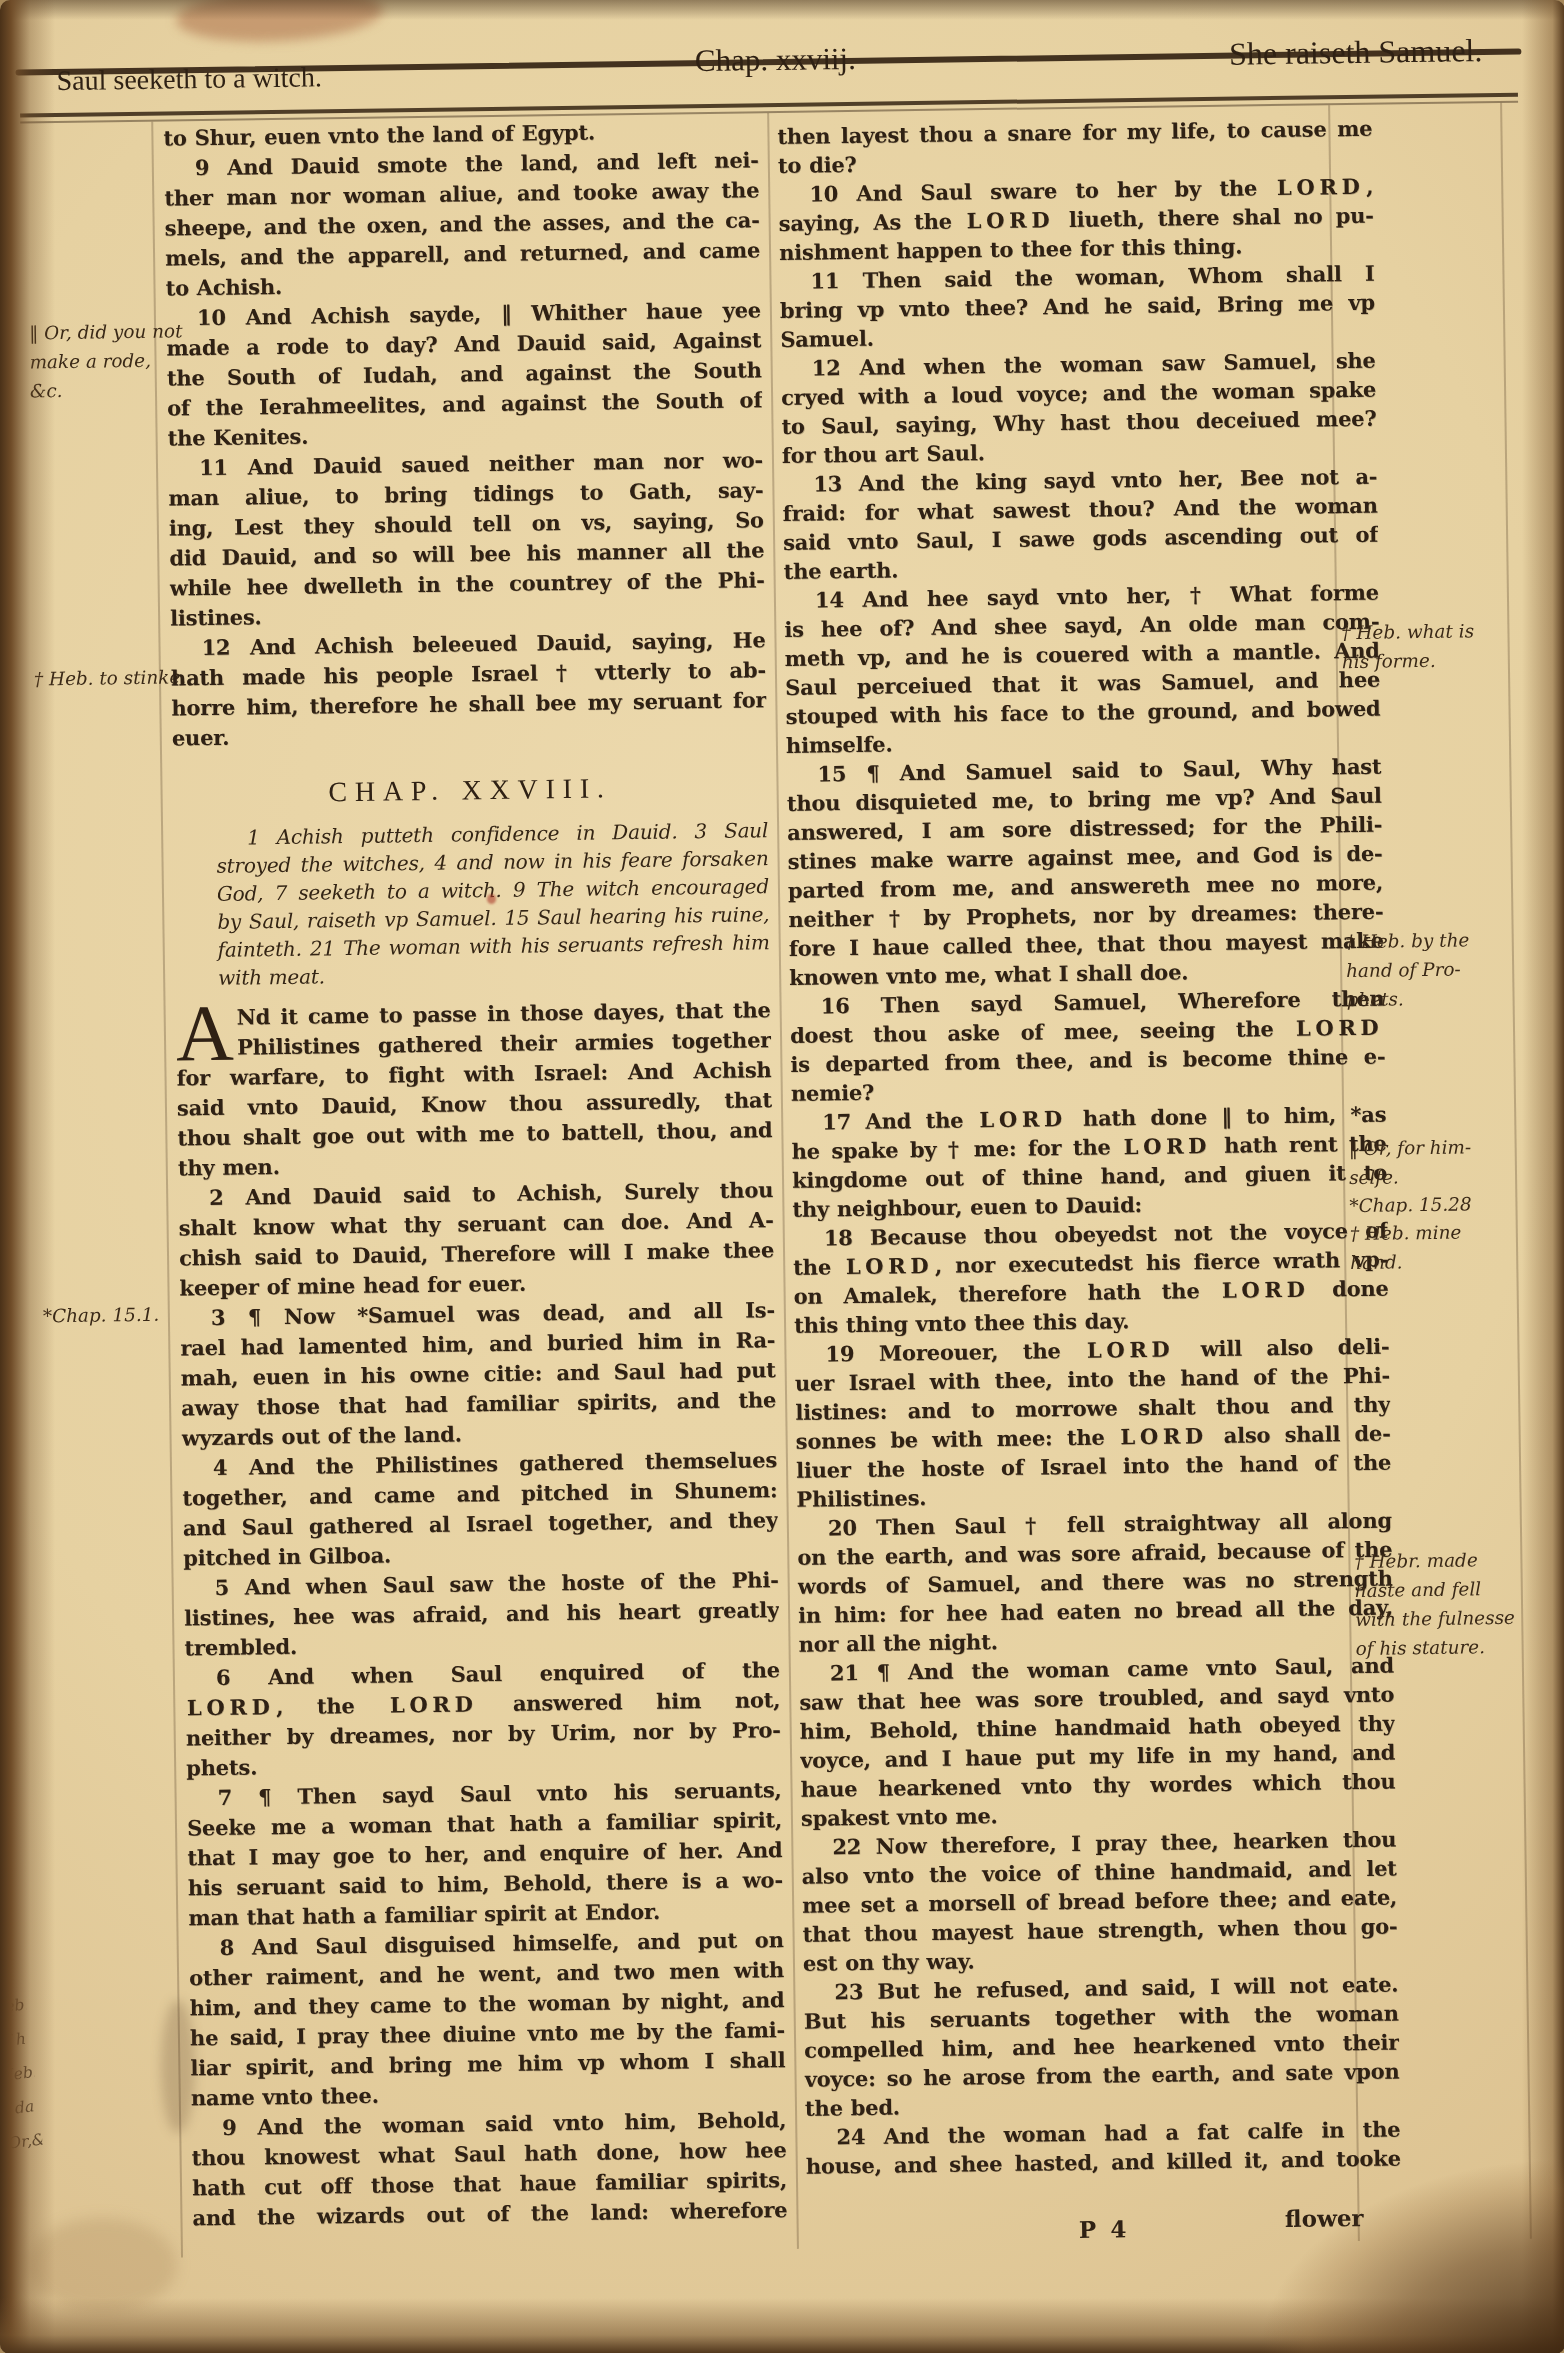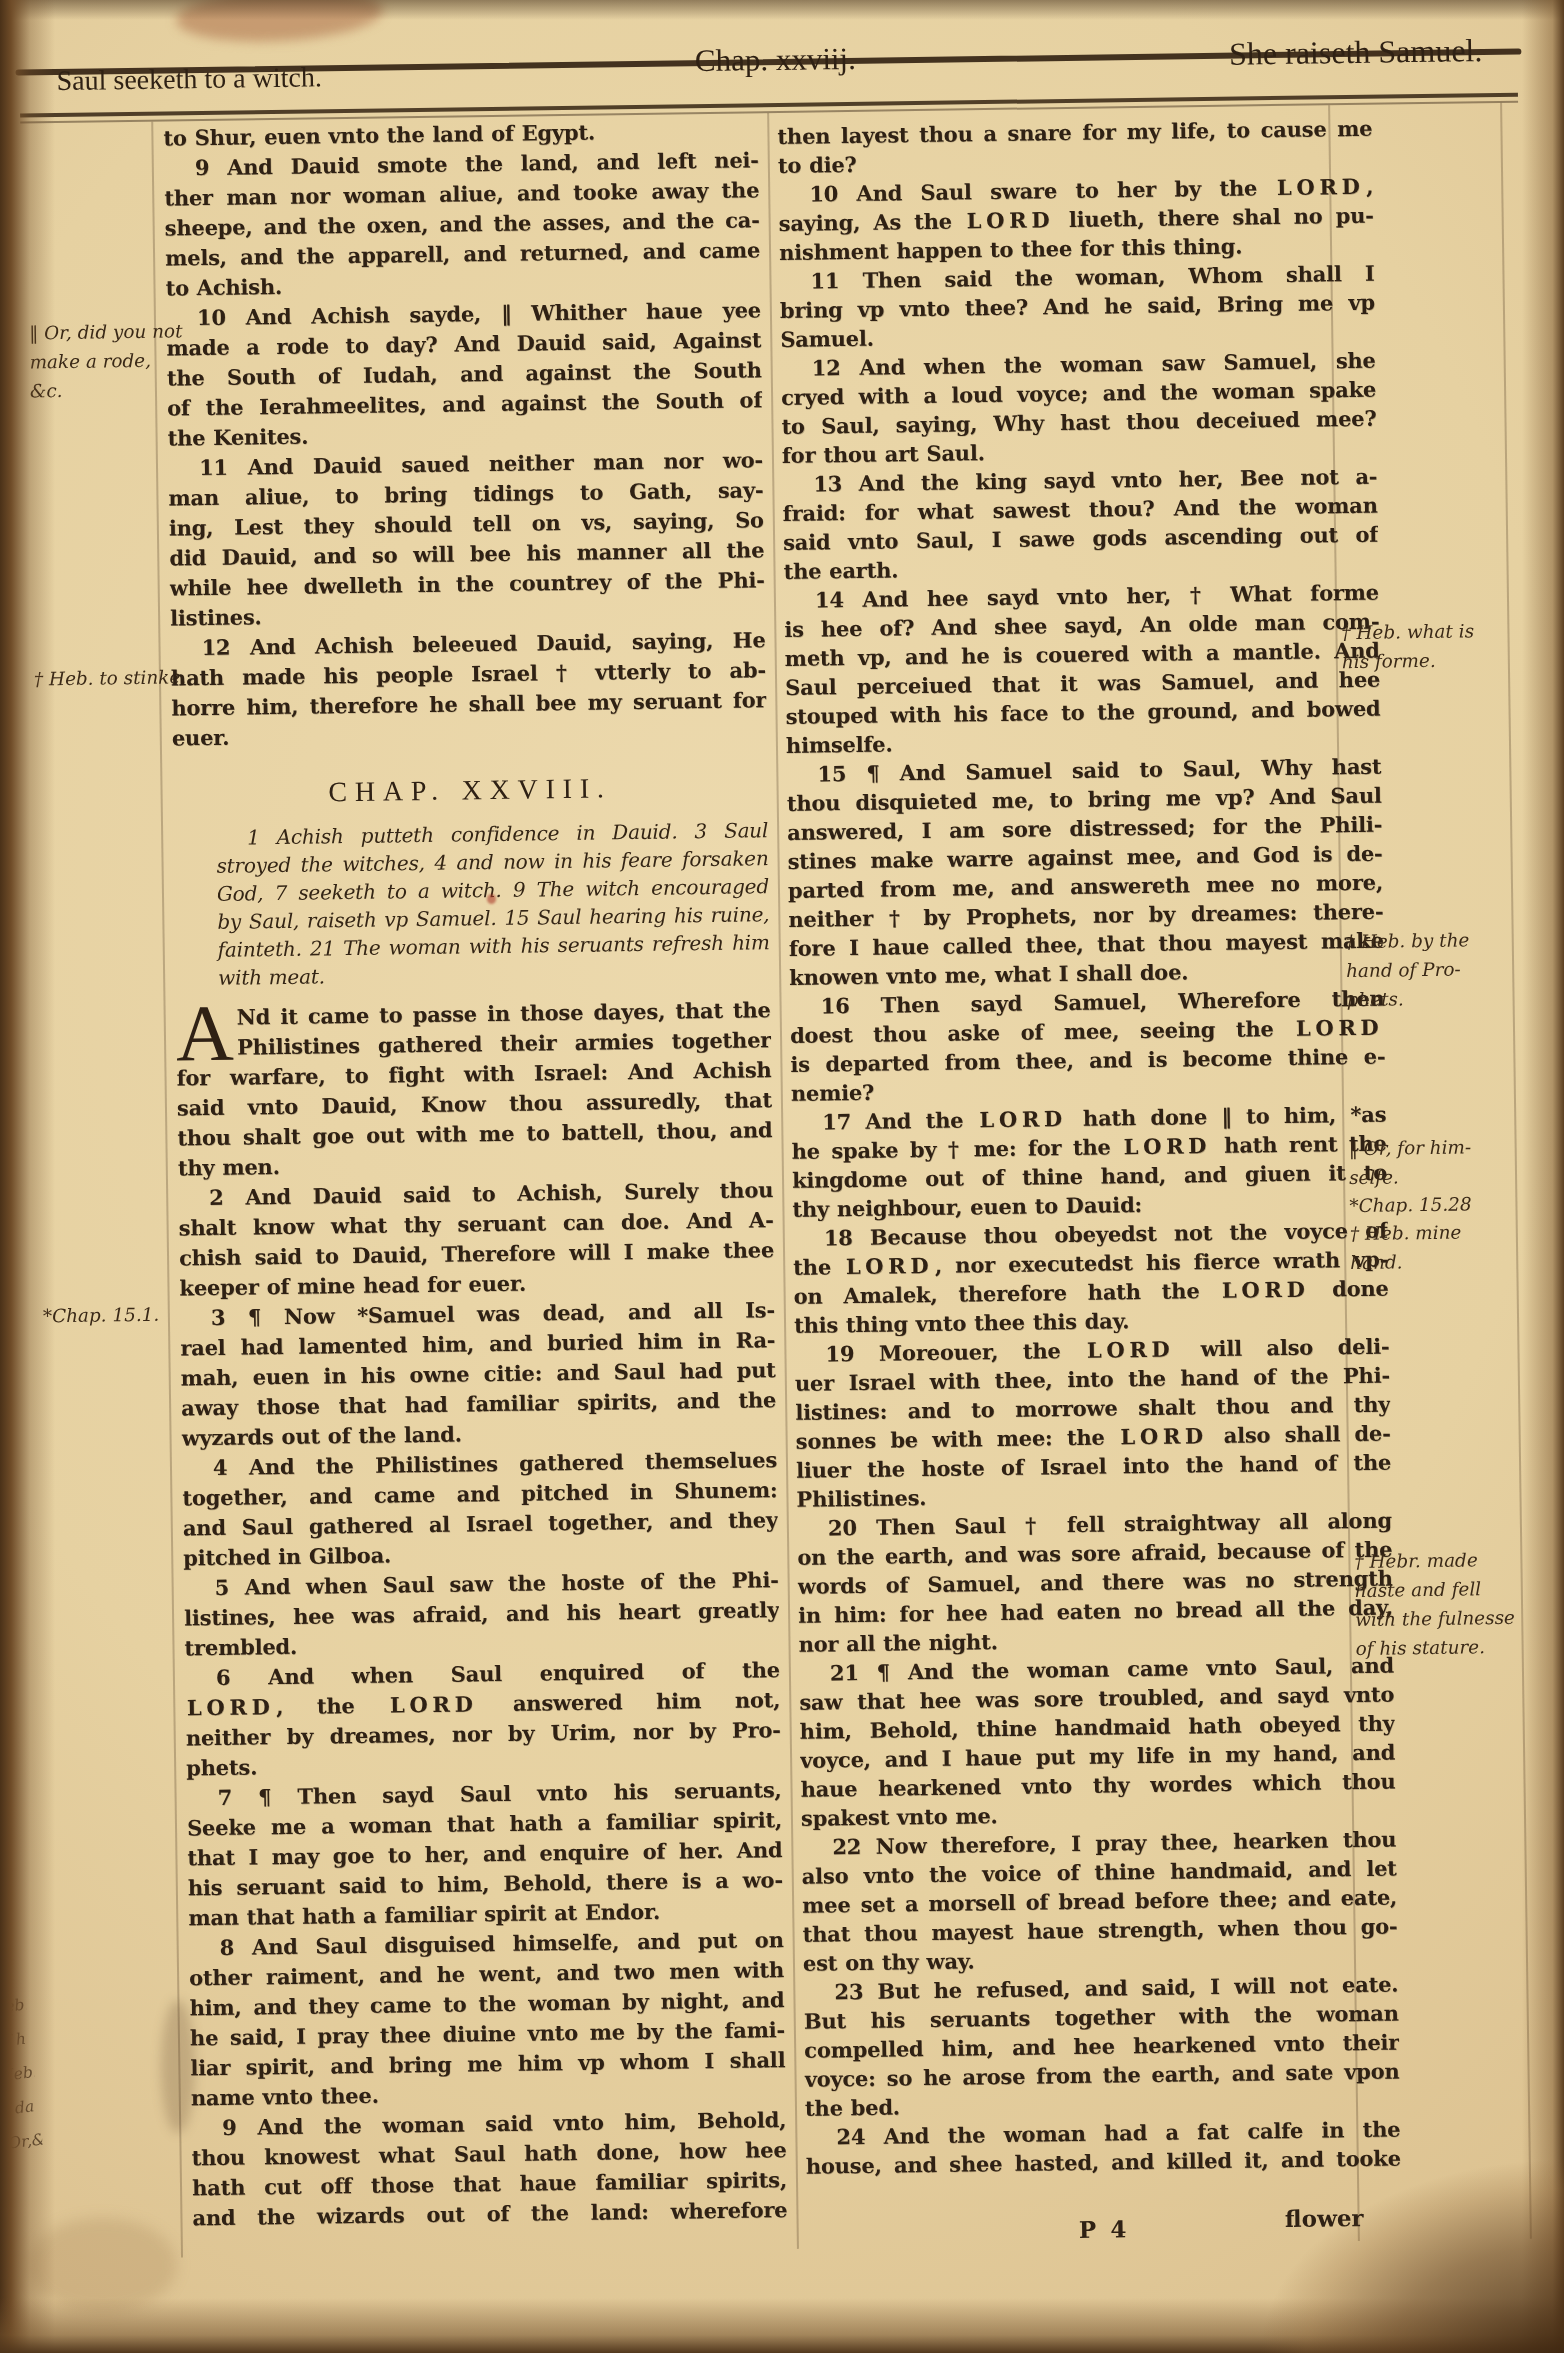--- a/index.html
+++ b/index.html
@@ -1,19 +1,19 @@
 <!DOCTYPE html>
 <html style="font-size:12.5px"><head>
 <meta charset="utf-8">
 <style>
   html,body{margin:0;padding:0;}
   body{width:1565px;height:2354px;background:#a8895a;font-family:"DejaVu Serif",serif;}
   .page{position:relative;width:1565px;height:2354px;overflow:hidden;
     background:radial-gradient(135% 110% at 46% 38%, #ecd9ad 0%, #e6d1a1 40%, #ddc392 62%, #cdad79 82%, #bb9760 100%);
-    color:#2f2114;}
+    color:#2f2114;border-radius:10px;}
   .sheet{position:absolute;inset:0;transform:rotate(-0.8deg);}
   
   .rule{position:absolute;background:#352413;}
   .rule-top{left:31px;top:59px;width:1506px;height:6.3px;border-radius:3.1px;opacity:.92;}
   .rule-head-a{left:35px;top:103px;width:1498px;height:3.9px;opacity:.85;}
   .rule-head-b{left:35px;top:111px;width:1498px;height:1.6px;opacity:.45;}
   .vr{position:absolute;top:113px;height:2136px;width:1.6px;background:rgba(72,50,28,.28);}
   
   .running-head{position:absolute;left:0;top:42px;width:1565px;display:flex;justify-content:space-between;
     padding:0 67px 0 72px;box-sizing:border-box;font-family:"Liberation Serif",serif;color:#2f2114;}

